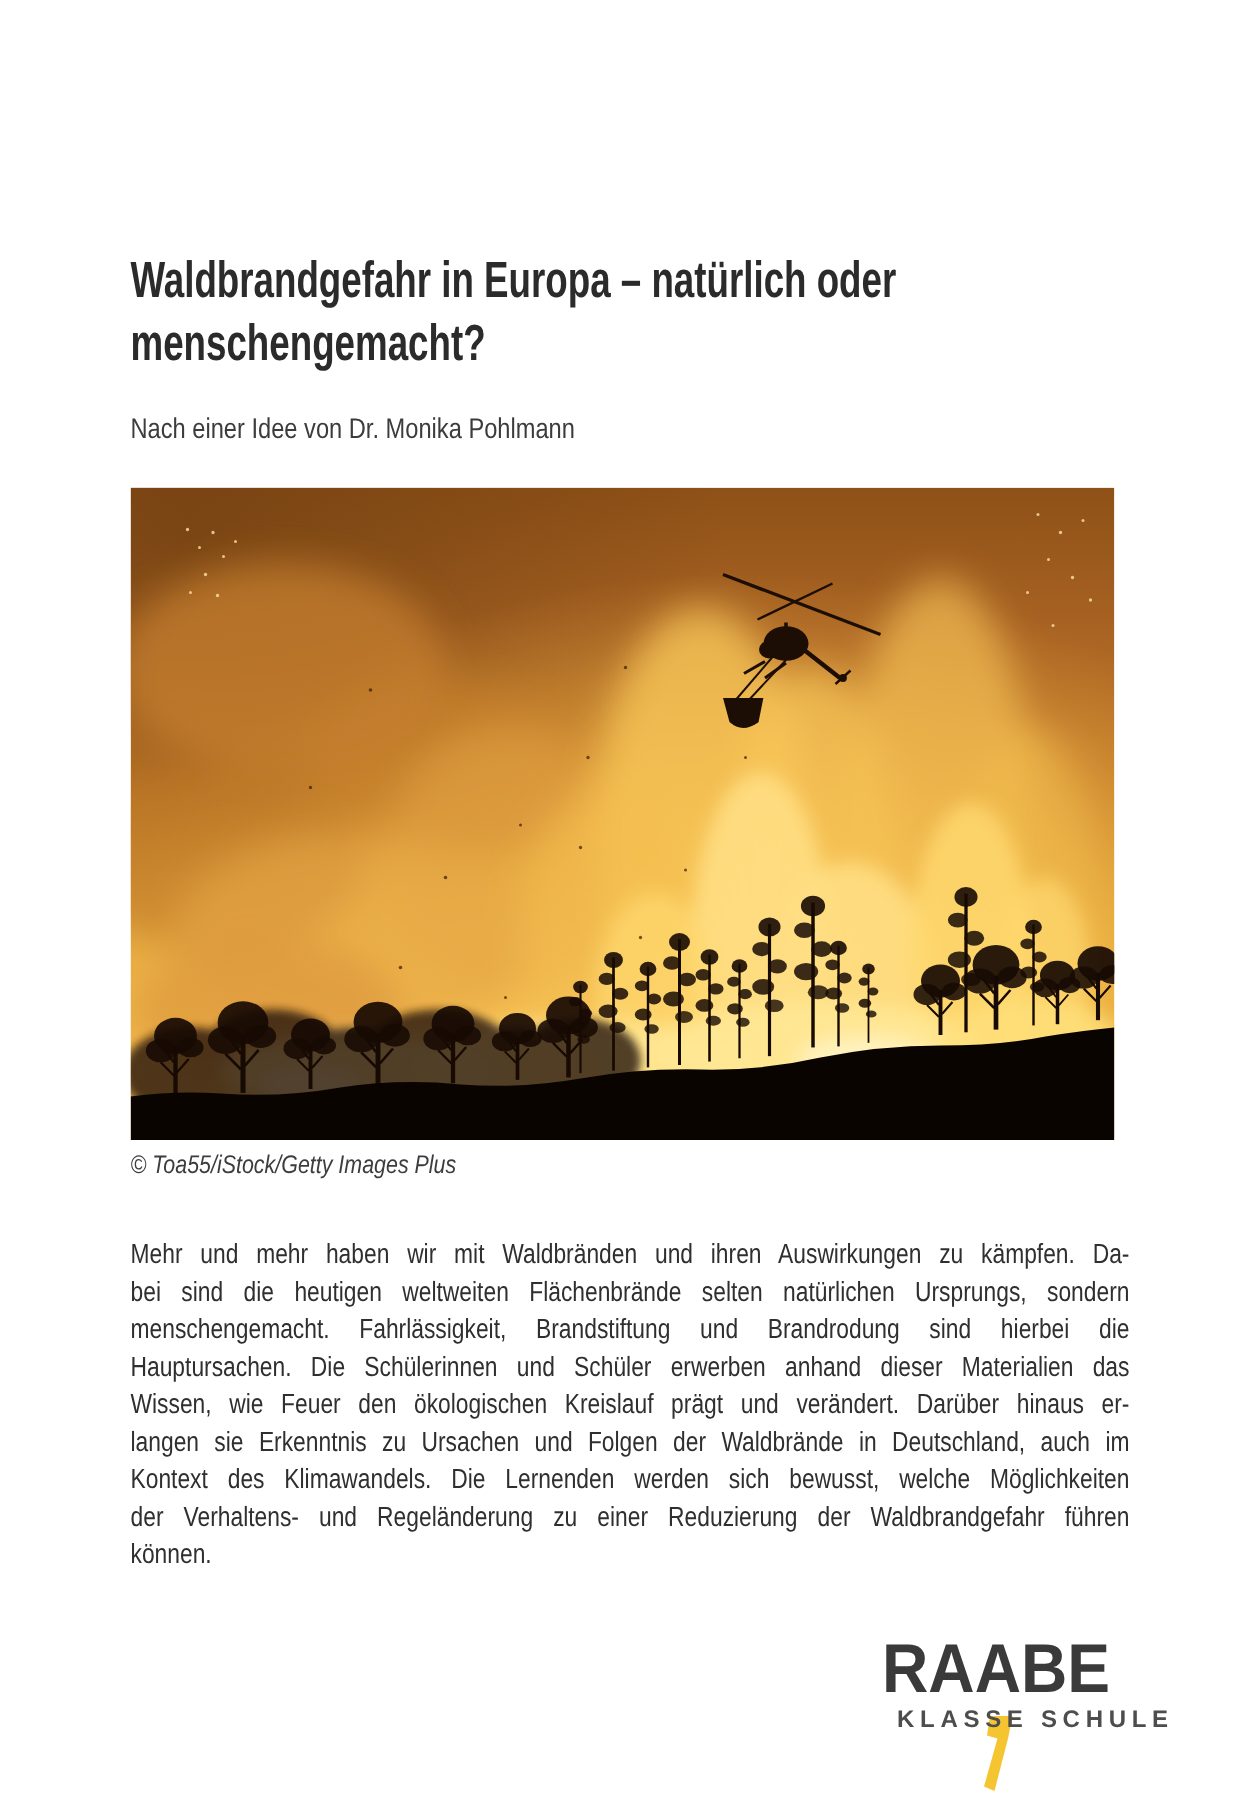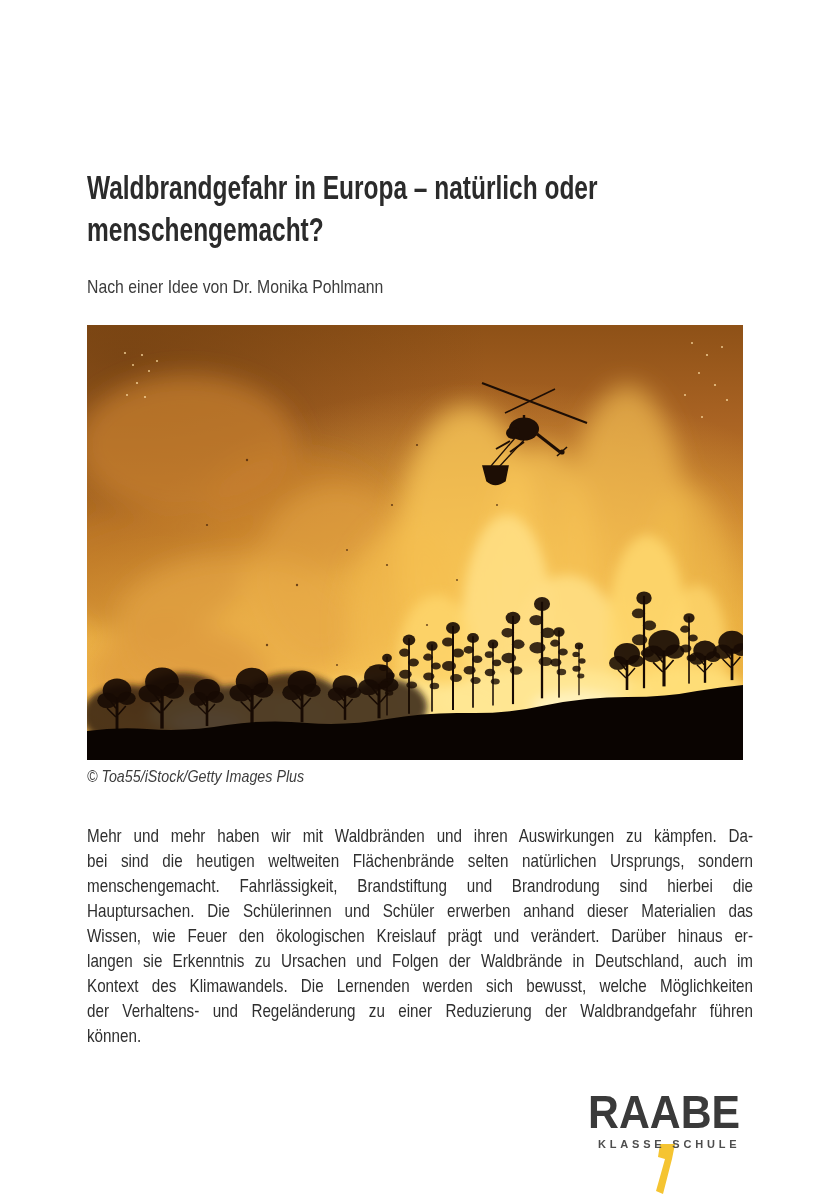--- a/index.html
+++ b/index.html
@@ -65,21 +65,21 @@
   .logo-row { display: flex; align-items: center; flex-direction: column; }
   .logo-brand {
     font-size: 46px; font-weight: 700; color: #3a3a3a;
     line-height: 46px; letter-spacing: 0px;
     transform: scaleX(0.93); transform-origin: 0 0;
     white-space: nowrap;
   }
   .logo-comma { margin-left: -8px; margin-top: 9px; }
   .logo-tagline {
     position: absolute; left: 16px; top: 49px;
-    font-size: 11px; font-weight: 600; color: #4d4d4d;
+    font-size: 16px; font-weight: 600; color: #4d4d4d;
     letter-spacing: 3.8px; white-space: nowrap;
   }
 </style>
 </head>
 <body>
 
 <div class="page">
 
   <div class="title">
     <div class="title-line">Waldbrandgefahr in Europa – natürlich oder</div>

